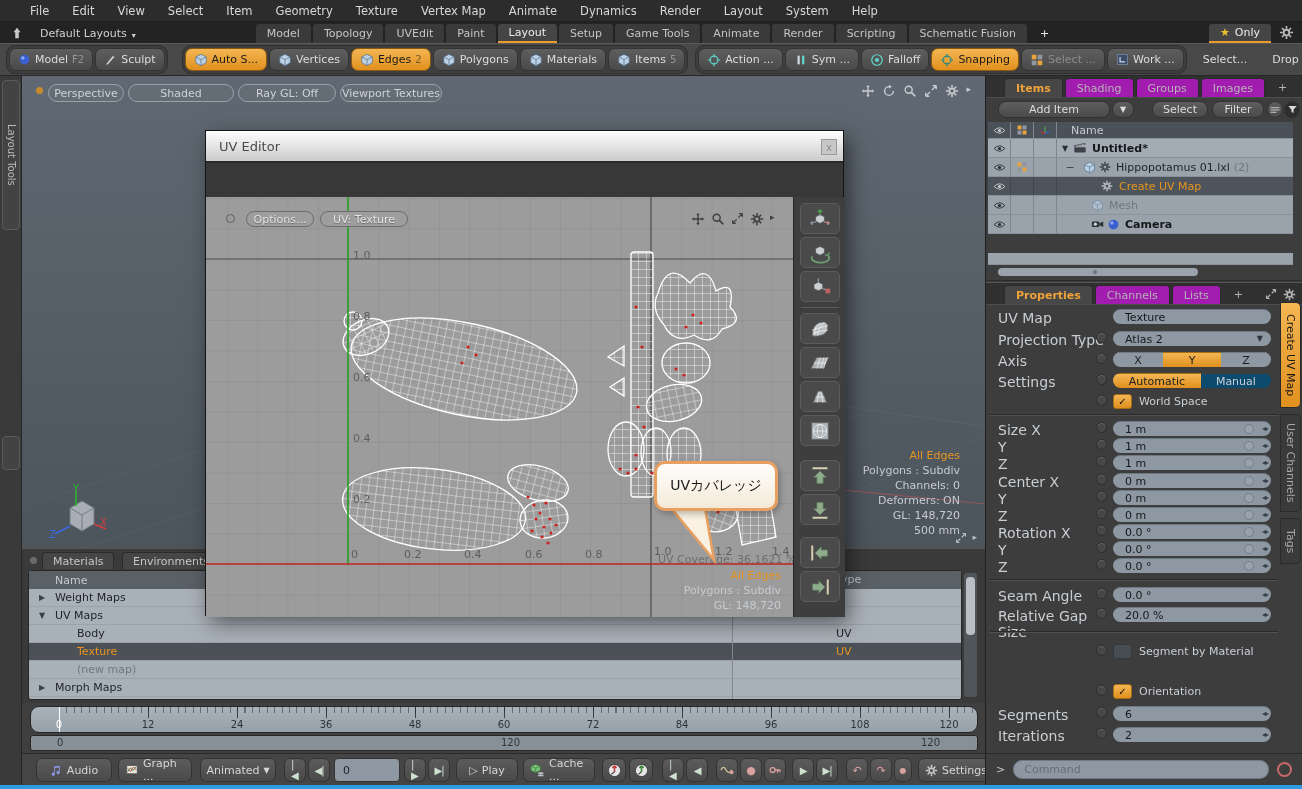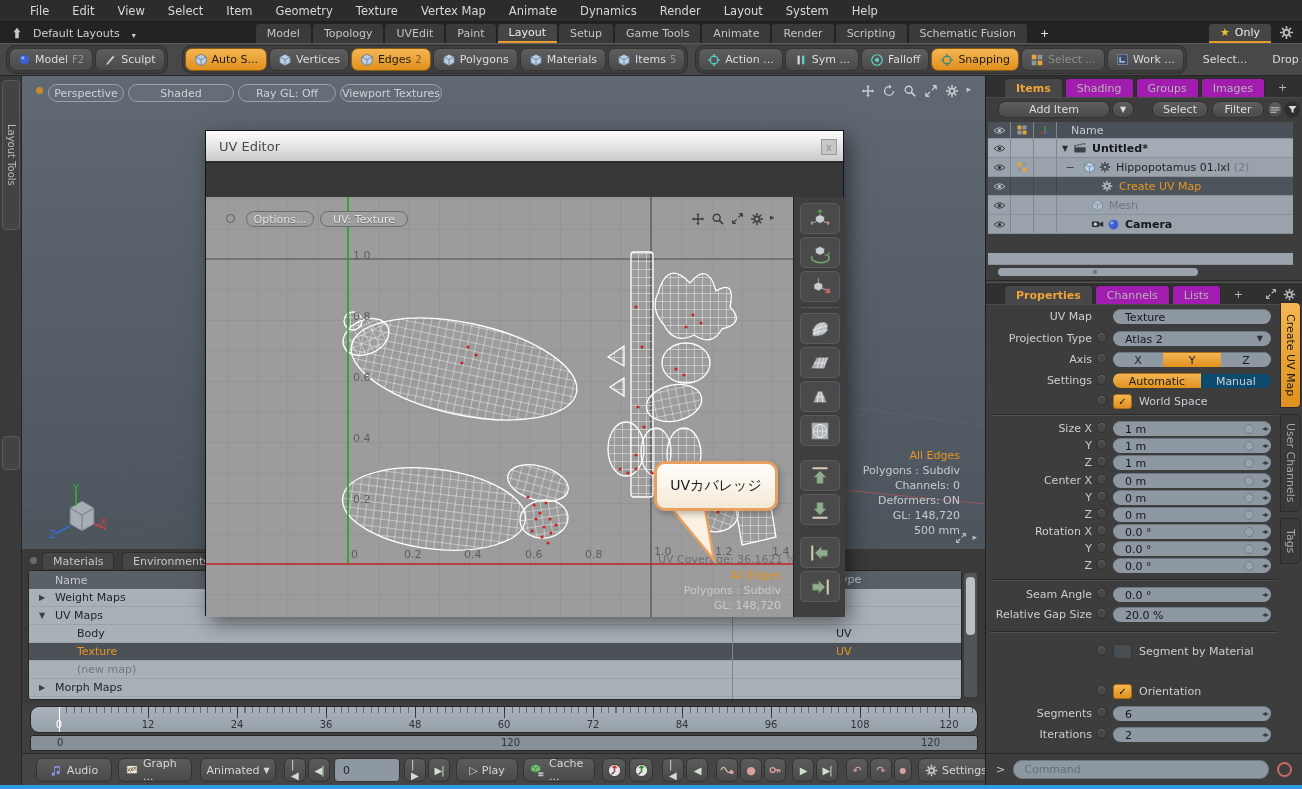--- a/index.html
+++ b/index.html
@@ -5,21 +5,21 @@
 *{margin:0;padding:0;box-sizing:border-box}
 html,body{width:1302px;height:789px;overflow:hidden;background:#2e2e2e}
 body,input{font-family:"DejaVu Sans",sans-serif}
 #app{position:relative;width:1302px;height:789px;font-size:11px;color:#cfd4d8}
 .abs{position:absolute}
 .ic{display:inline-block;vertical-align:middle;flex:none}
 
 .menubar{left:0;top:0;width:1302px;height:22px;background:#2c2c2c;border-bottom:1px solid #1e1e1e;display:flex;align-items:center;gap:23px;padding-left:30px}
 .menu-item{color:#d8d8d8;font-size:11.5px;cursor:default}
 .layoutbar{left:0;top:22px;width:1302px;height:21px;background:#232323;display:flex;align-items:flex-end}
-.preset{color:#d0d0d0;font-size:11px;display:flex;align-items:flex-end;gap:12px;margin:0 0 3px 9px}
+.preset{color:#d0d0d0;font-size:11px;display:flex;align-items:flex-end;gap:5px;margin:0 0 3px 16px}
 .ltab{height:19px;padding:0 11px;background:#3a3a3a;margin-right:2px;display:flex;align-items:center;color:#c4c4c4;border-radius:3px 3px 0 0;font-size:11px}
 .ltab.active{background:#454545;border-bottom:2px solid #e89c2c;color:#ededed}
 .toolbar{left:0;top:43px;width:1302px;height:33px;background:#484848;border-top:1px solid #595959;border-bottom:1px solid #262626;display:flex;align-items:center;gap:7px;padding:0 6px}
 .tgroup{display:flex;gap:2px;background:#3e3e3e;border:1px solid #303030;border-radius:9px;padding:2px}
 .btn{display:inline-flex;align-items:center;gap:4px;height:23px;padding:0 8px;background:linear-gradient(#5e5e5e,#4a4a4a);border:1px solid #343434;border-radius:7px;color:#dcdcdc;font-size:11px;white-space:nowrap}
 .btn.on{background:linear-gradient(#f4b653,#e0901e);color:#1b1b1b;border-color:#8a5a10}
 .btn.dim{color:#8c8c8c}
 .badge{color:#95959a;font-size:10px}
 
 .lstrip{left:0;top:76px;width:22px;height:709px;background:#3a3a3a;border-right:1px solid #262626}
@@ -49,21 +49,21 @@
 .glyph{font-size:10px;letter-spacing:-1px;color:#cfe0cf}
 
 .rp{left:985px;top:76px;width:317px;height:709px;background:#3d3d3d;border-left:1px solid #1f1f1f}
 .ptabs{position:absolute;left:0;right:0;height:22px;background:#303030;display:flex;align-items:flex-end;padding-left:18px;gap:2px;border-bottom:1px solid #4c4c4c}
 .ptab{height:19px;padding:0 11px;border-radius:4px 4px 0 0;background:#a21caf;color:#b4b4b4;display:flex;align-items:center;border:1px solid #2b2b2b;border-bottom:none;font-size:11px}
 .ptab.active{background:#474747;color:#f0a339;font-weight:bold}
 .hbtn{position:absolute;height:17px;background:linear-gradient(#5e5e5e,#4a4a4a);border:1px solid #333;border-radius:8px;color:#dcdcdc;display:flex;align-items:center;justify-content:center;font-size:11px}
 .trow{position:absolute;left:2px;width:305px;height:19px;background:#9aa3ac;border-bottom:1px solid #89929b;display:flex;align-items:center;color:#1d2126;font-size:11px}
 .trow.sel{background:#4d545b}
 .tc{width:23px;height:100%;display:flex;align-items:center;justify-content:center;border-right:1px solid #7e868e;flex:none}
-.plab{position:absolute;left:0;width:106px;text-align:right;color:#c9ced3;font-size:11px;top:1px}
+.plab{position:absolute;left:12px;width:106px;color:#c9ced3;font-size:14px;top:1px}
 .pcirc{position:absolute;width:11px;height:11px;border-radius:50%;background:#474747;border:1px solid #2d2d2d;box-shadow:inset 0 1px 0 #6a6a6a}
 .fld{position:absolute;left:127px;width:158px;height:15px;background:#8e98a3;border-radius:8px;border-top:1px solid #6e7882;color:#14181c;display:flex;align-items:center;padding-left:12px;font-size:11px}
 .mini{position:absolute;right:17px;top:2px;width:10px;height:10px;border-radius:50%;border:1px solid #747e88;background:#98a2ad}
 .spin{position:absolute;right:3px;top:2px;font-size:8px;color:#3a414a;letter-spacing:-1px}
 .seg{display:flex;align-items:center;justify-content:center;height:15px;color:#1a1e23;font-size:11px;border-top:1px solid #6e7882}
 .seg.onseg{background:linear-gradient(#f4b653,#e0901e);border-top:1px solid #a86f14}
 .seg.off{background:#0c4a6e;color:#c9ced3;border-top:1px solid #3a4046}
 .chk{position:absolute;left:127px;top:0;width:19px;height:15px;border-radius:3px;background:#484d52;border:1px solid #33383c}
 .chk.on{background:linear-gradient(#f4b653,#e0901e);border-color:#a86f14;color:#111;display:flex;align-items:center;justify-content:center;font-size:10px}
 .clab{position:absolute;left:153px;top:1px;color:#c9ced3}

